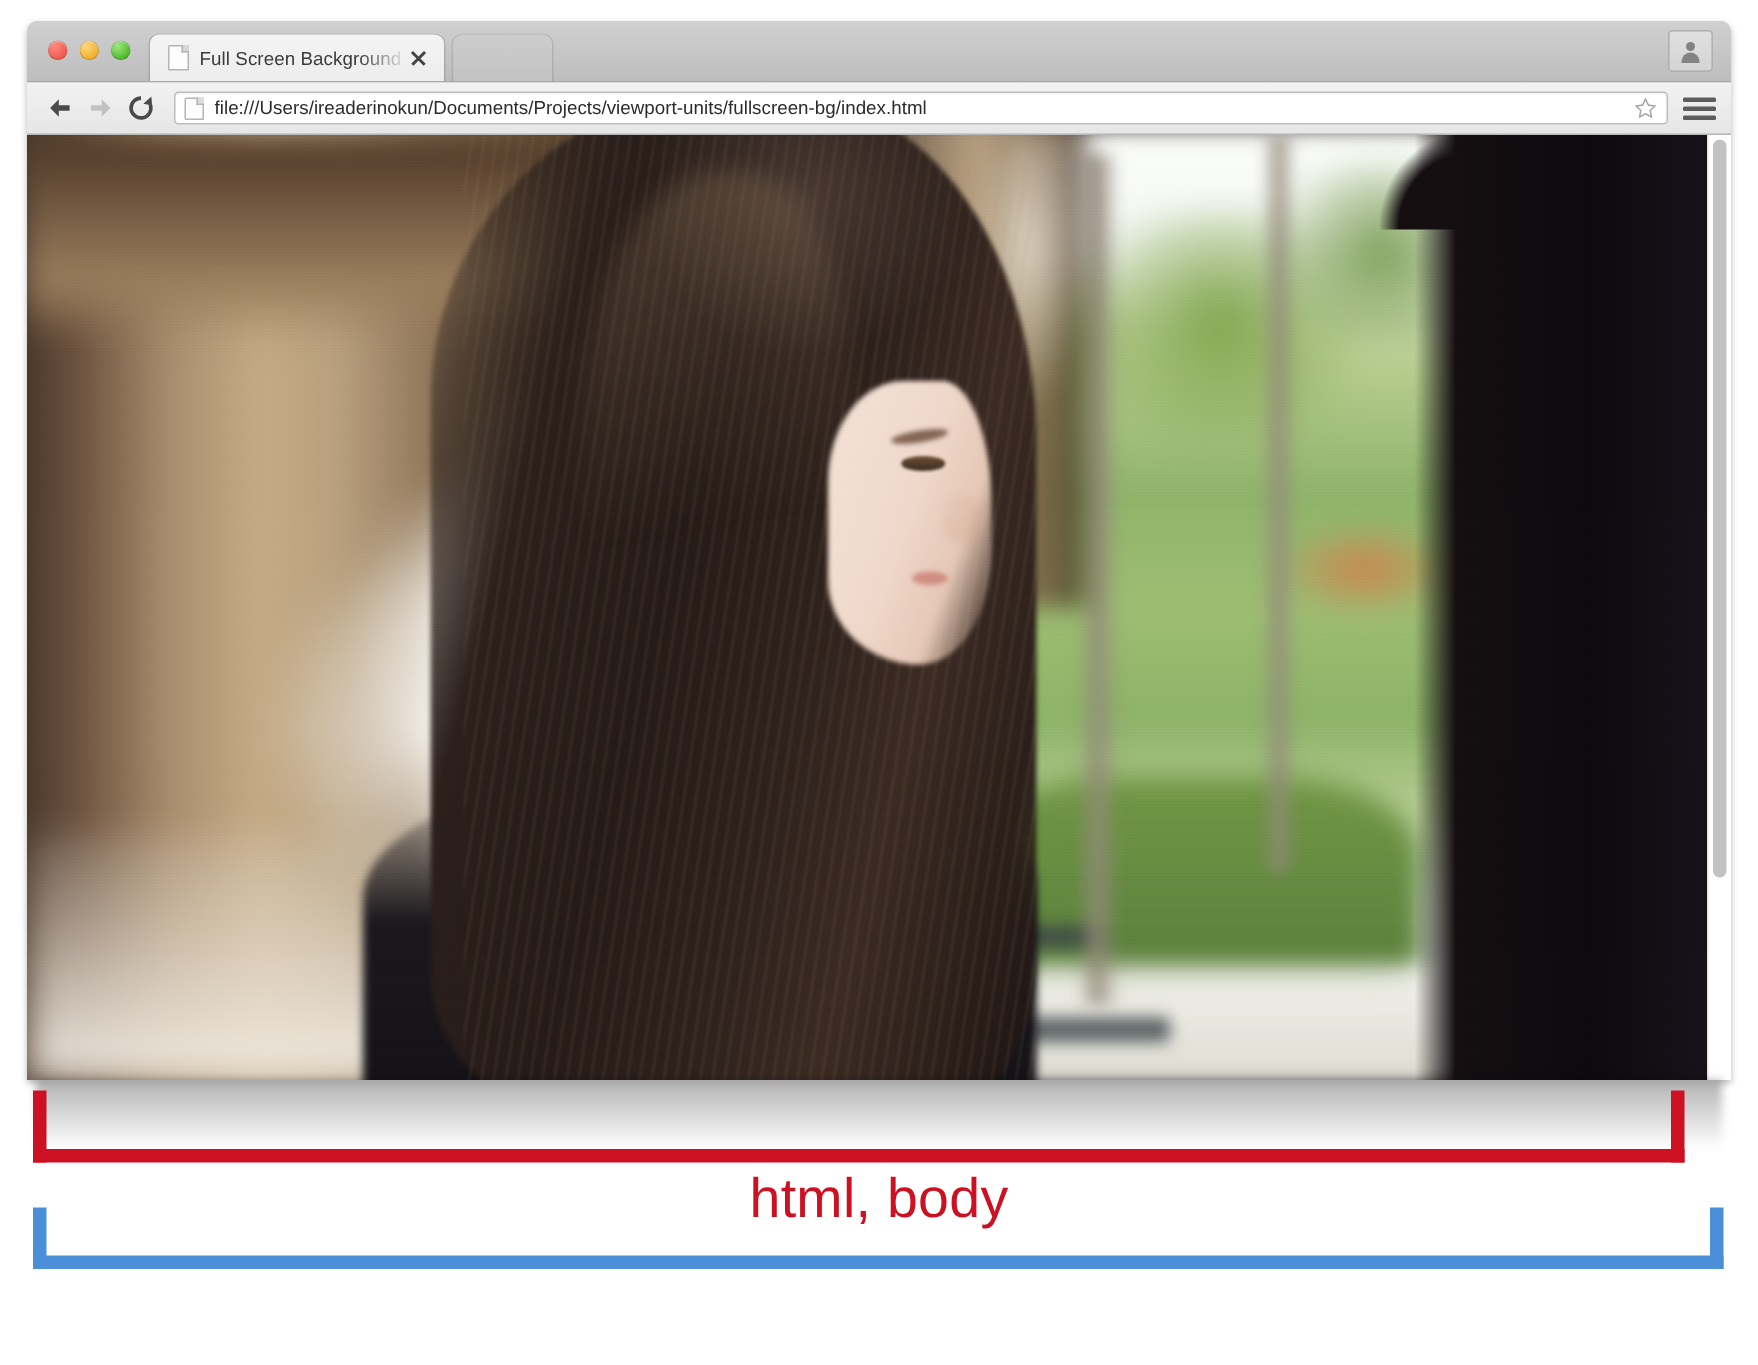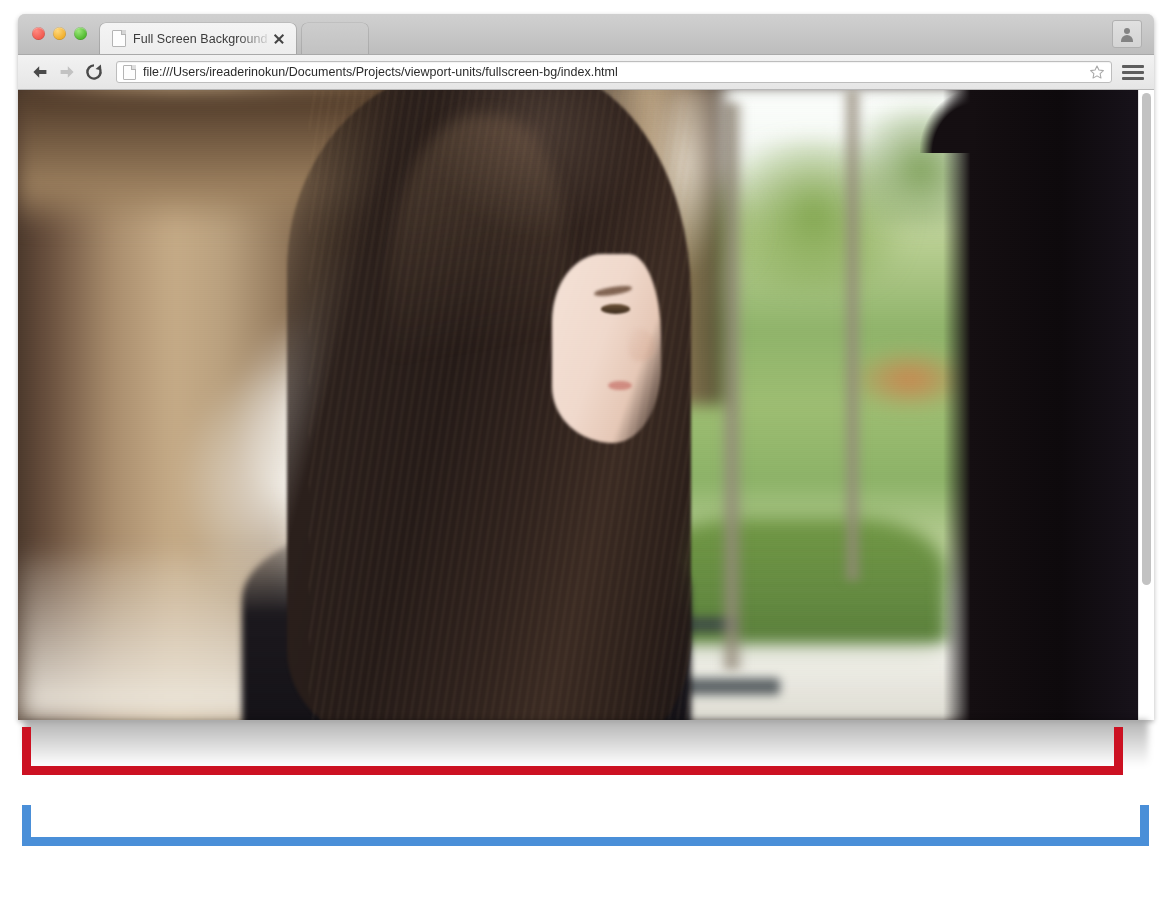--- a/index.html
+++ b/index.html
@@ -679,16 +679,17 @@
 
       <div class="page-scrollbar">
         <div class="page-scrollbar-thumb"></div>
       </div>
     </div>
   </div>
 
   <div class="window-shadow"></div>
 
   <div class="bracket bracket-html"></div>
+  <div class="annot-label label-html">html, body</div>
 
   <div class="bracket bracket-viewport"></div>
 
 </div>
 
 </body></html>

